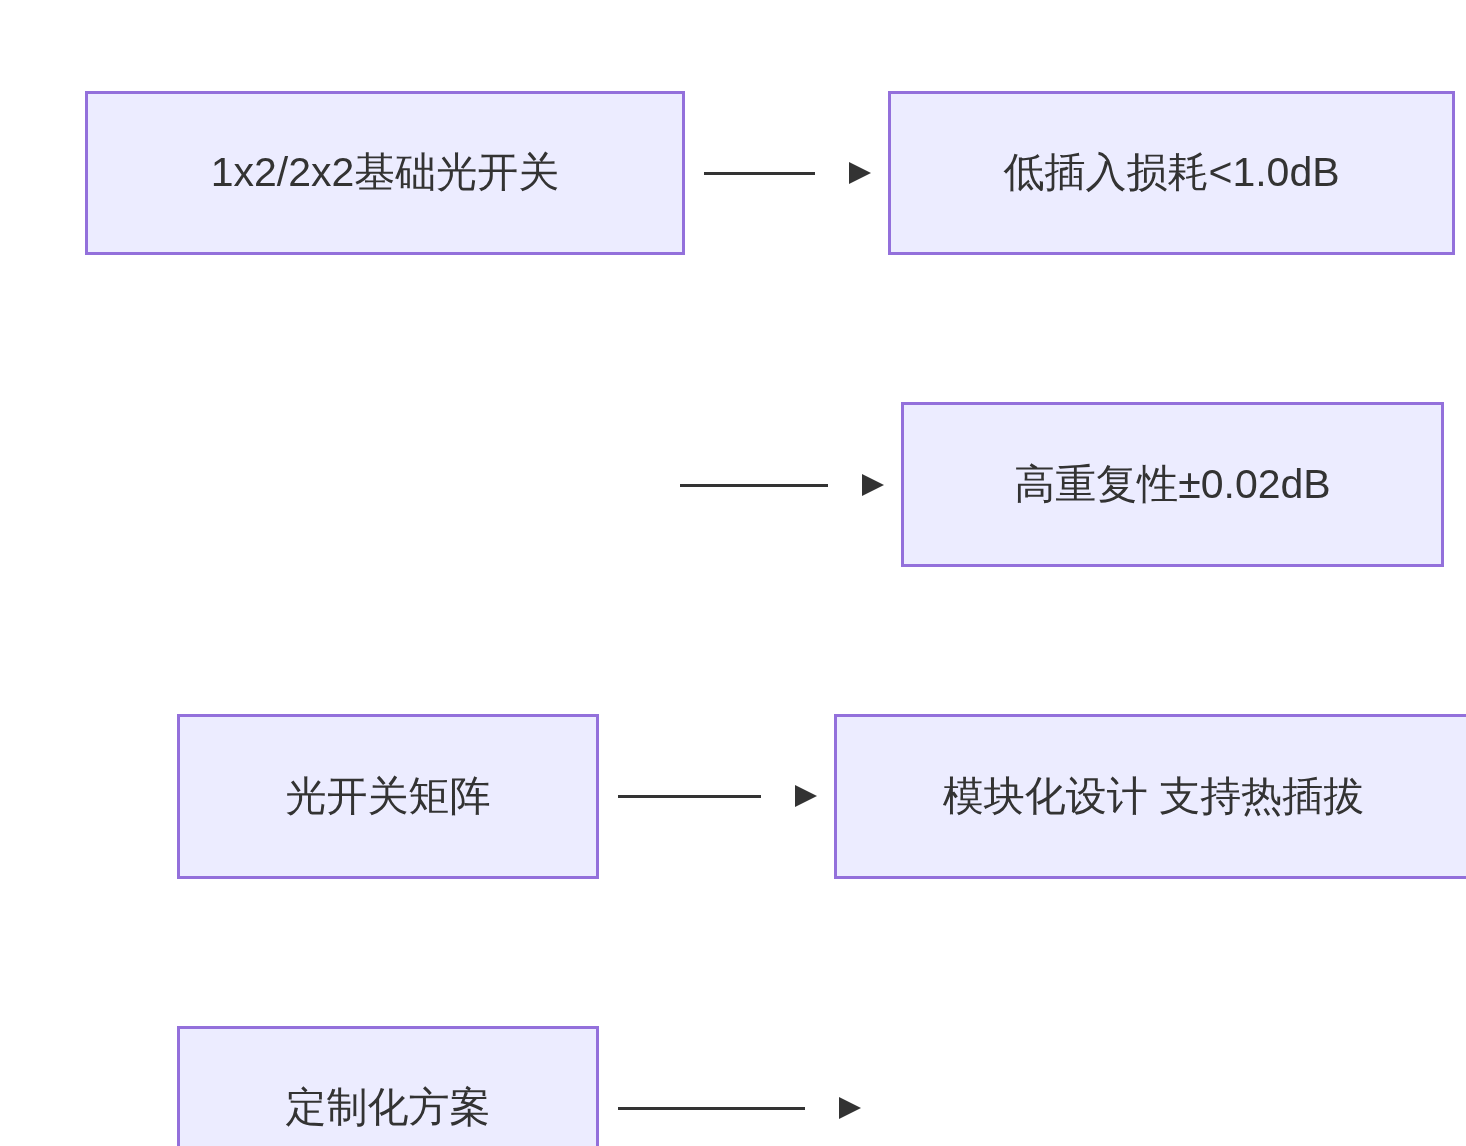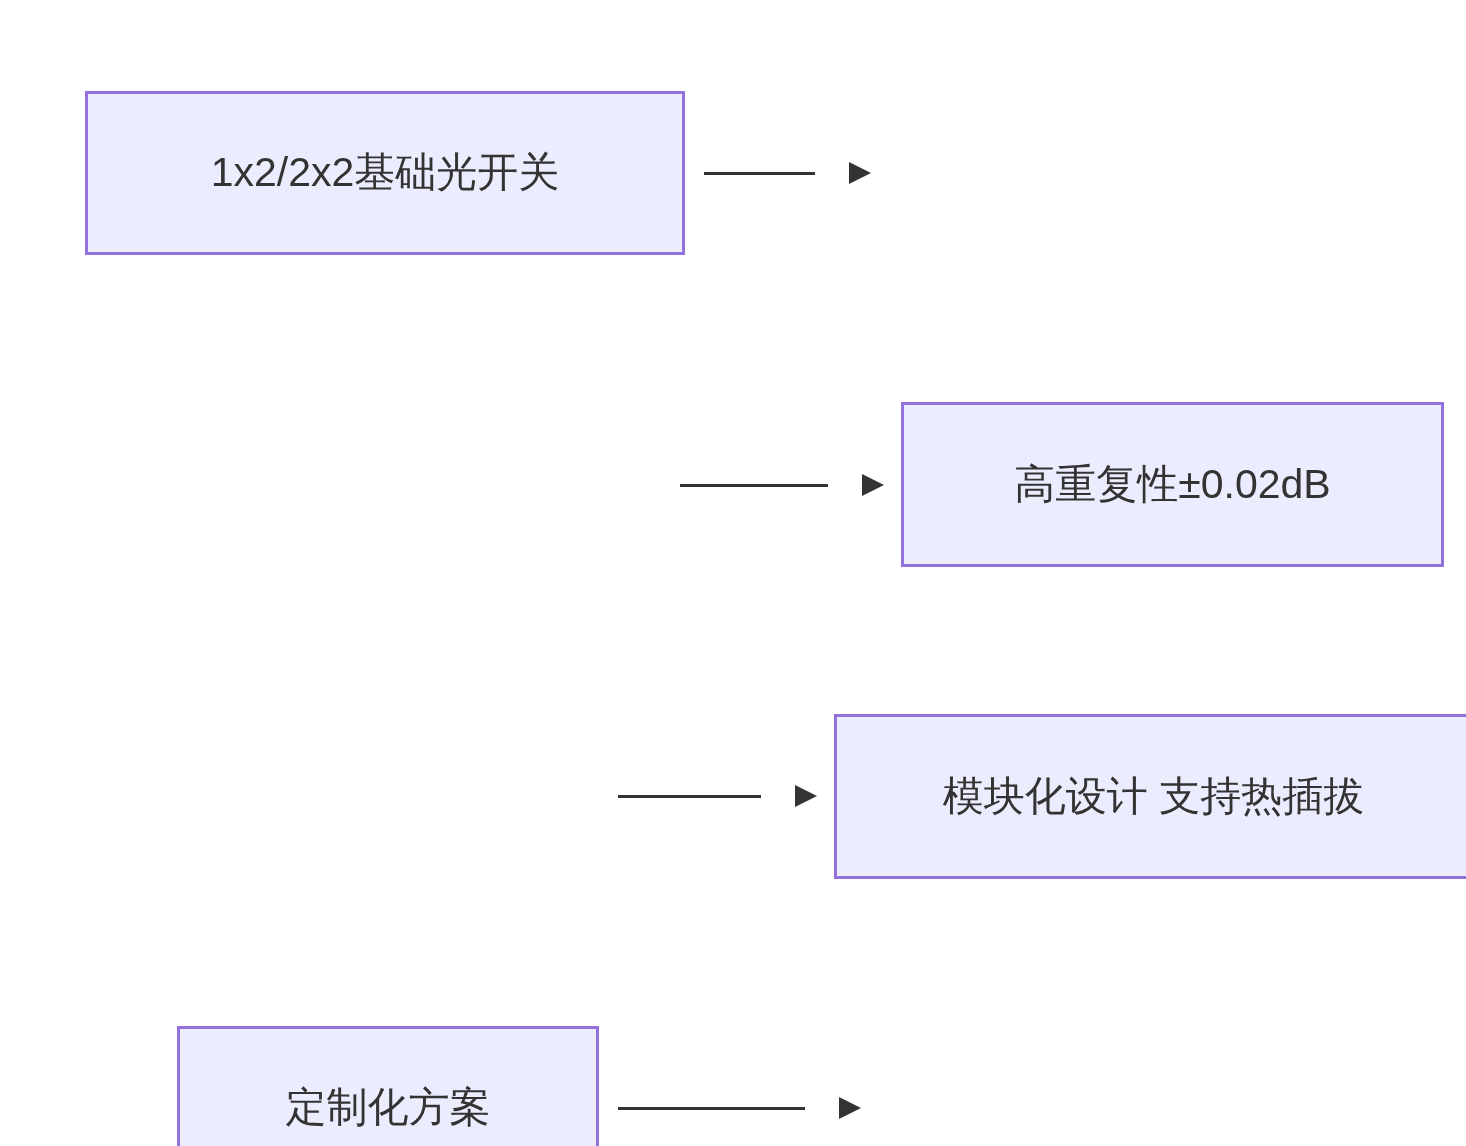--- a/index.html
+++ b/index.html
@@ -59,27 +59,29 @@
 </head>
 <body>
 
 <div class="canvas">
 
   <div class="node" style="left:17px; top:23px; width:600px; height:164px;">1x2/2x2基础光开关</div>
   <div class="arrow" style="left:619px; top:94px; width:201px;">
     <div class="arrow-line"></div>
     <div class="arrow-head"></div>
   </div>
+  <div class="node" style="left:820px; top:23px; width:567px; height:164px;">低插入损耗&lt;1.0dB</div>
 
   <div class="arrow" style="left:595px; top:406px; width:238px;">
     <div class="arrow-line"></div>
     <div class="arrow-head"></div>
   </div>
   <div class="node" style="left:833px; top:334px; width:543px; height:165px;text-align:center;">高重复性±0.02dB</div>
 
+  <div class="node" style="left:109px; top:646px; width:422px; height:165px;">光开关矩阵</div>
   <div class="arrow" style="left:533px; top:717px; width:233px;">
     <div class="arrow-line"></div>
     <div class="arrow-head"></div>
   </div>
   <div class="node" style="left:766px; top:646px; width:639px; height:165px;">模块化设计 支持热插拔</div>
 
   <div class="node" style="left:109px; top:958px; width:422px; height:164px;">定制化方案</div>
   <div class="arrow" style="left:533px; top:1029px; width:277px;">
     <div class="arrow-line"></div>
     <div class="arrow-head"></div>

